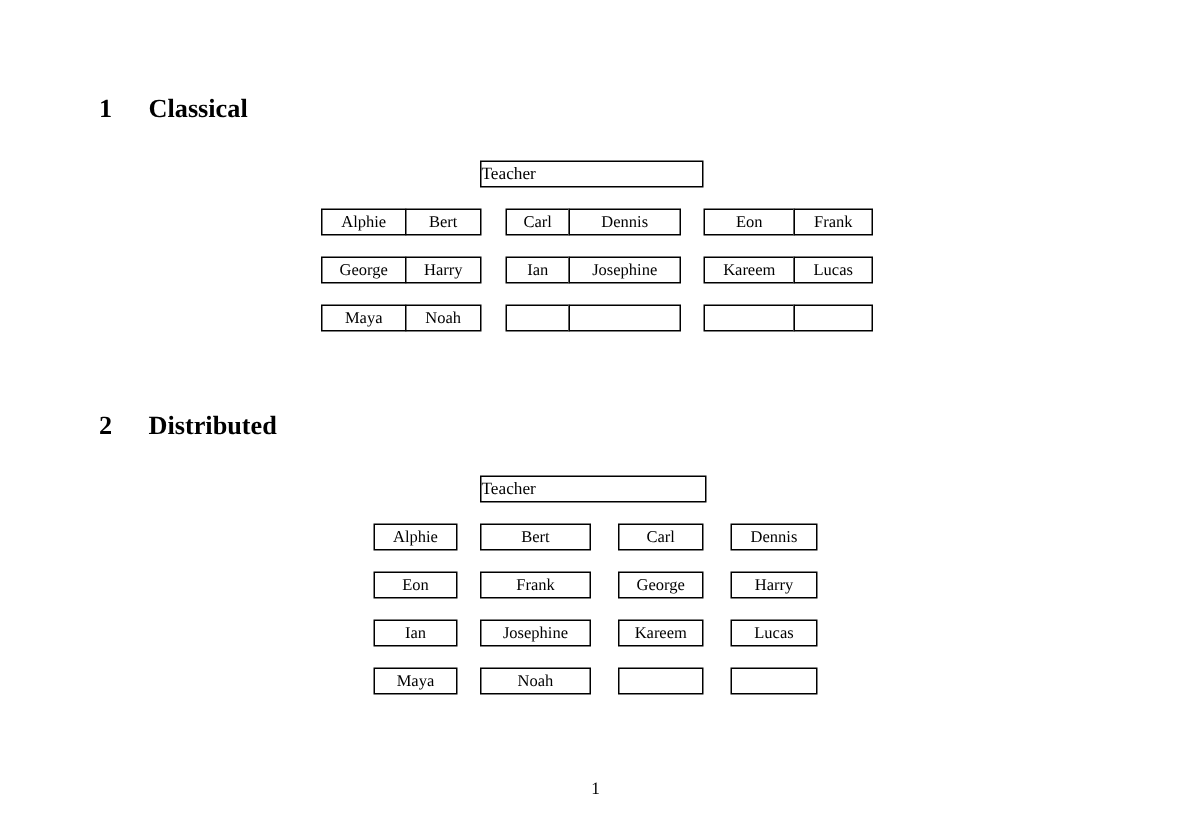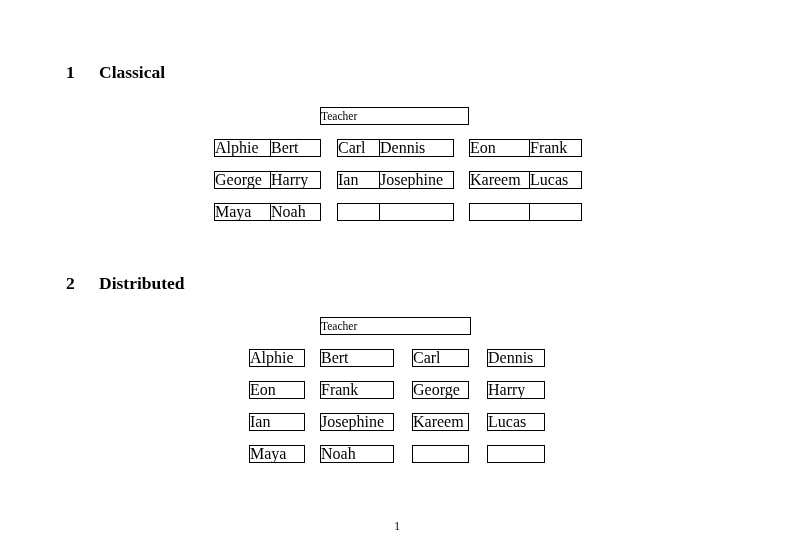--- a/index.html
+++ b/index.html
@@ -38,23 +38,23 @@
   }
   .node-row {
     position: absolute;
     display: flex;
     height: 18px;
     box-sizing: border-box;
   }
   .node-cell {
     border: 1px solid #000000;
     box-sizing: border-box;
-    font-size: 16px;
+    font-size: 11px;
     line-height: 16px;
-    text-align: left;
+    text-align: center;
     white-space: nowrap;
     overflow: hidden;
     background: #ffffff;
   }
   
   .node-cell + .node-cell {
     border-left: 1px solid #000000;
     margin-left: -1px;
   }
 

